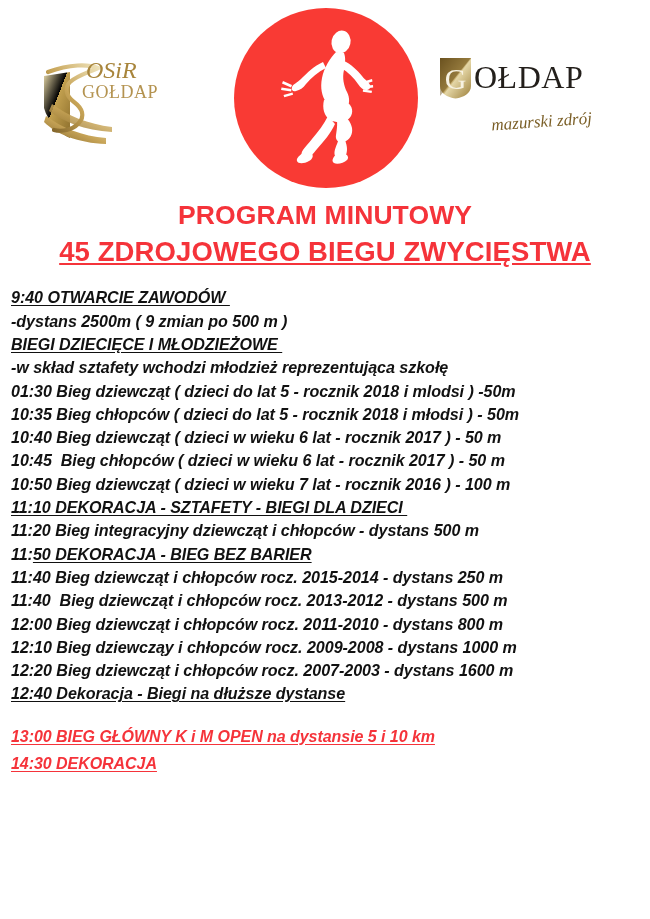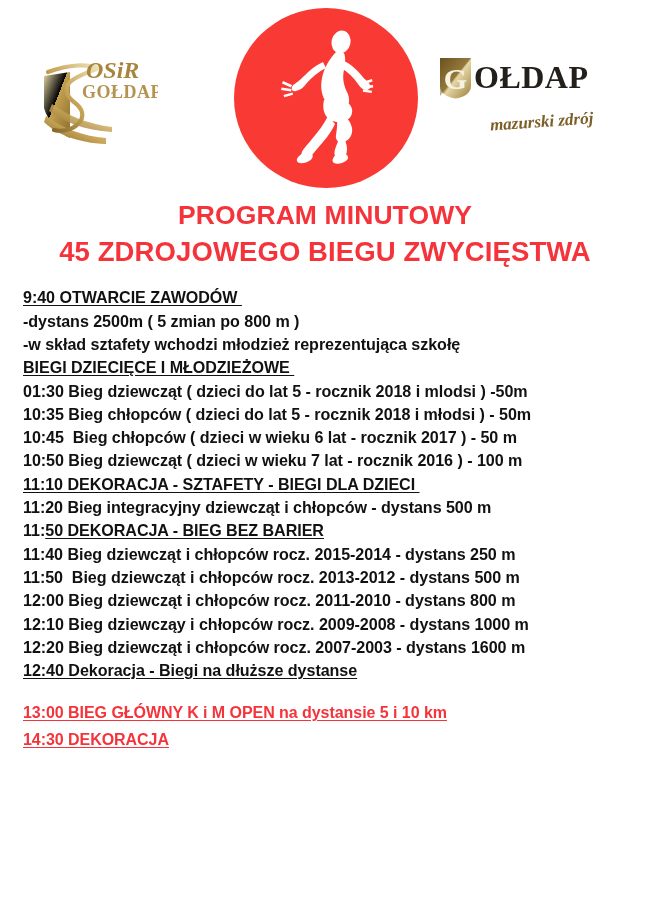--- a/index.html
+++ b/index.html
@@ -15,21 +15,20 @@
     font-family: "Liberation Sans", sans-serif;
     color: #1a1a1a;
     position: relative;
   }
 
   
   .header-band {
     position: relative;
     width: 650px;
     height: 190px;
-    font-weight: bold;
   }
 
   
   .logo-osir {
     position: absolute;
     left: 36px;
     top: 42px;
     width: 122px;
     height: 104px;
   }
@@ -99,27 +98,28 @@
   .poster-title {
     text-align: center;
     color: #f5333a;
     font-weight: bold;
     font-size: 26.5px;
     line-height: 1.34;
     letter-spacing: 0.1px;
     margin: 8px 0 0 0;
     padding: 0 0;
   }
-  .poster-title .line2 { display: block; font-size: 27.5px; }
+  .poster-title .line2 { display: block; font-size: 27.5px; text-decoration: underline; }
 
   
   .program {
-    margin: 16px 0 0 12px;
+    margin: 16px 0 0 0;
     padding: 0 0 0 11px;
     list-style: none;
+    font-style: italic;
   }
   .program li {
     font-weight: bold;
     font-size: 16.1px;
     line-height: 23.3px;
     color: #111111;
     white-space: pre;
     letter-spacing: -0.05px;
   }
   .program li .u  { text-decoration: underline; text-underline-offset: 2px; }
@@ -232,31 +232,32 @@
   </div>
 </div>
 
 <h1 class="poster-title">
   <span class="line1">PROGRAM MINUTOWY</span>
   <span class="line2">45 ZDROJOWEGO BIEGU ZWYCIĘSTWA</span>
 </h1>
 
 <ul class="program" id="program-list">
     <li><span class="u">9:40 OTWARCIE ZAWODÓW </span></li>
-    <li><span>-dystans 2500m ( 5 zmian po 800 m )</span></li>
+    <li><span>-dystans 2500m ( 9 zmian po 500 m )</span></li>
+    <li><span class="u">BIEGI DZIECIĘCE I MŁODZIEŻOWE </span></li>
     <li><span>-w skład sztafety wchodzi młodzież reprezentująca szkołę</span></li>
-    <li><span class="u">BIEGI DZIECIĘCE I MŁODZIEŻOWE </span></li>
     <li><span>01:30 Bieg dziewcząt ( dzieci do lat 5 - rocznik 2018 i mlodsi ) -50m</span></li>
     <li><span>10:35 Bieg chłopców ( dzieci do lat 5 - rocznik 2018 i młodsi ) - 50m</span></li>
+    <li><span>10:40 Bieg dziewcząt ( dzieci w wieku 6 lat - rocznik 2017 ) - 50 m</span></li>
     <li><span>10:45  Bieg chłopców ( dzieci w wieku 6 lat - rocznik 2017 ) - 50 m</span></li>
     <li><span>10:50 Bieg dziewcząt ( dzieci w wieku 7 lat - rocznik 2016 ) - 100 m</span></li>
     <li><span class="u">11:10 DEKORACJA - SZTAFETY - BIEGI DLA DZIECI </span></li>
     <li><span>11:20 Bieg integracyjny dziewcząt i chłopców - dystans 500 m</span></li>
     <li><span>11:</span><span class="u">50 DEKORACJA - BIEG BEZ BARIER</span></li>
     <li><span>11:40 Bieg dziewcząt i chłopców rocz. 2015-2014 - dystans 250 m</span></li>
-    <li><span>11:50  Bieg dziewcząt i chłopców rocz. 2013-2012 - dystans 500 m</span></li>
+    <li><span>11:40  Bieg dziewcząt i chłopców rocz. 2013-2012 - dystans 500 m</span></li>
     <li><span>12:00 Bieg dziewcząt i chłopców rocz. 2011-2010 - dystans 800 m</span></li>
     <li><span>12:10 Bieg dziewcząy i chłopców rocz. 2009-2008 - dystans 1000 m</span></li>
     <li><span>12:20 Bieg dziewcząt i chłopców rocz. 2007-2003 - dystans 1600 m</span></li>
     <li><span class="u">12:40 Dekoracja - Biegi na dłuższe dystanse</span></li>
     <li class="red spacer-top"><span class="u">13:00 BIEG GŁÓWNY K i M OPEN na dystansie 5 i 10 km</span></li>
     <li class="red"><span class="u">14:30 DEKORACJA</span></li>
   </ul>
 
 </body></html>

